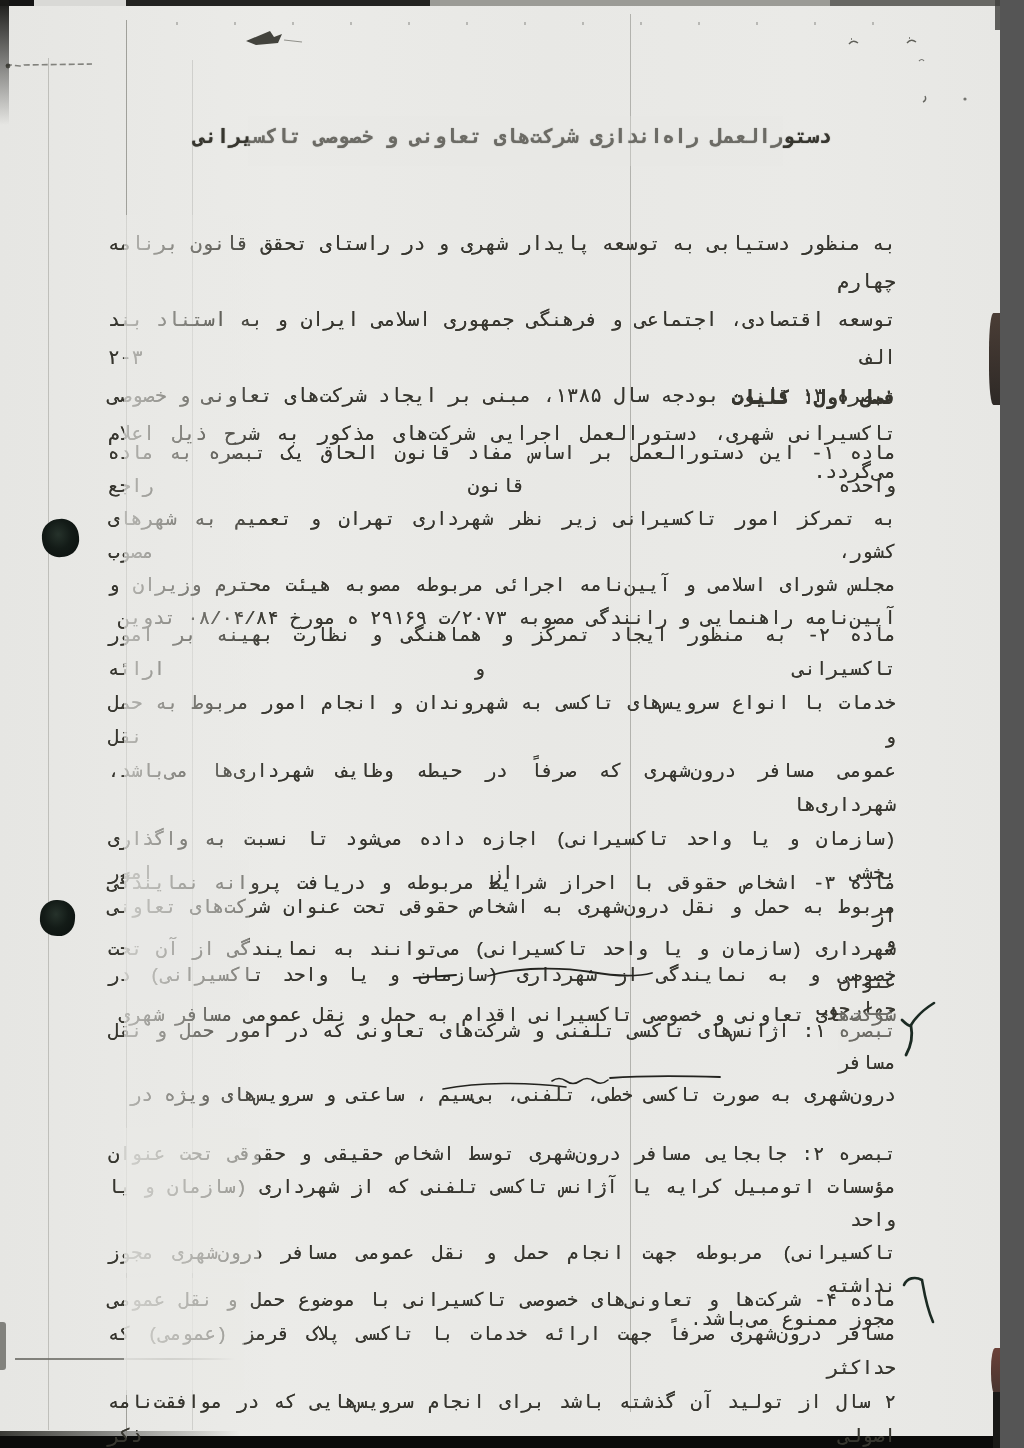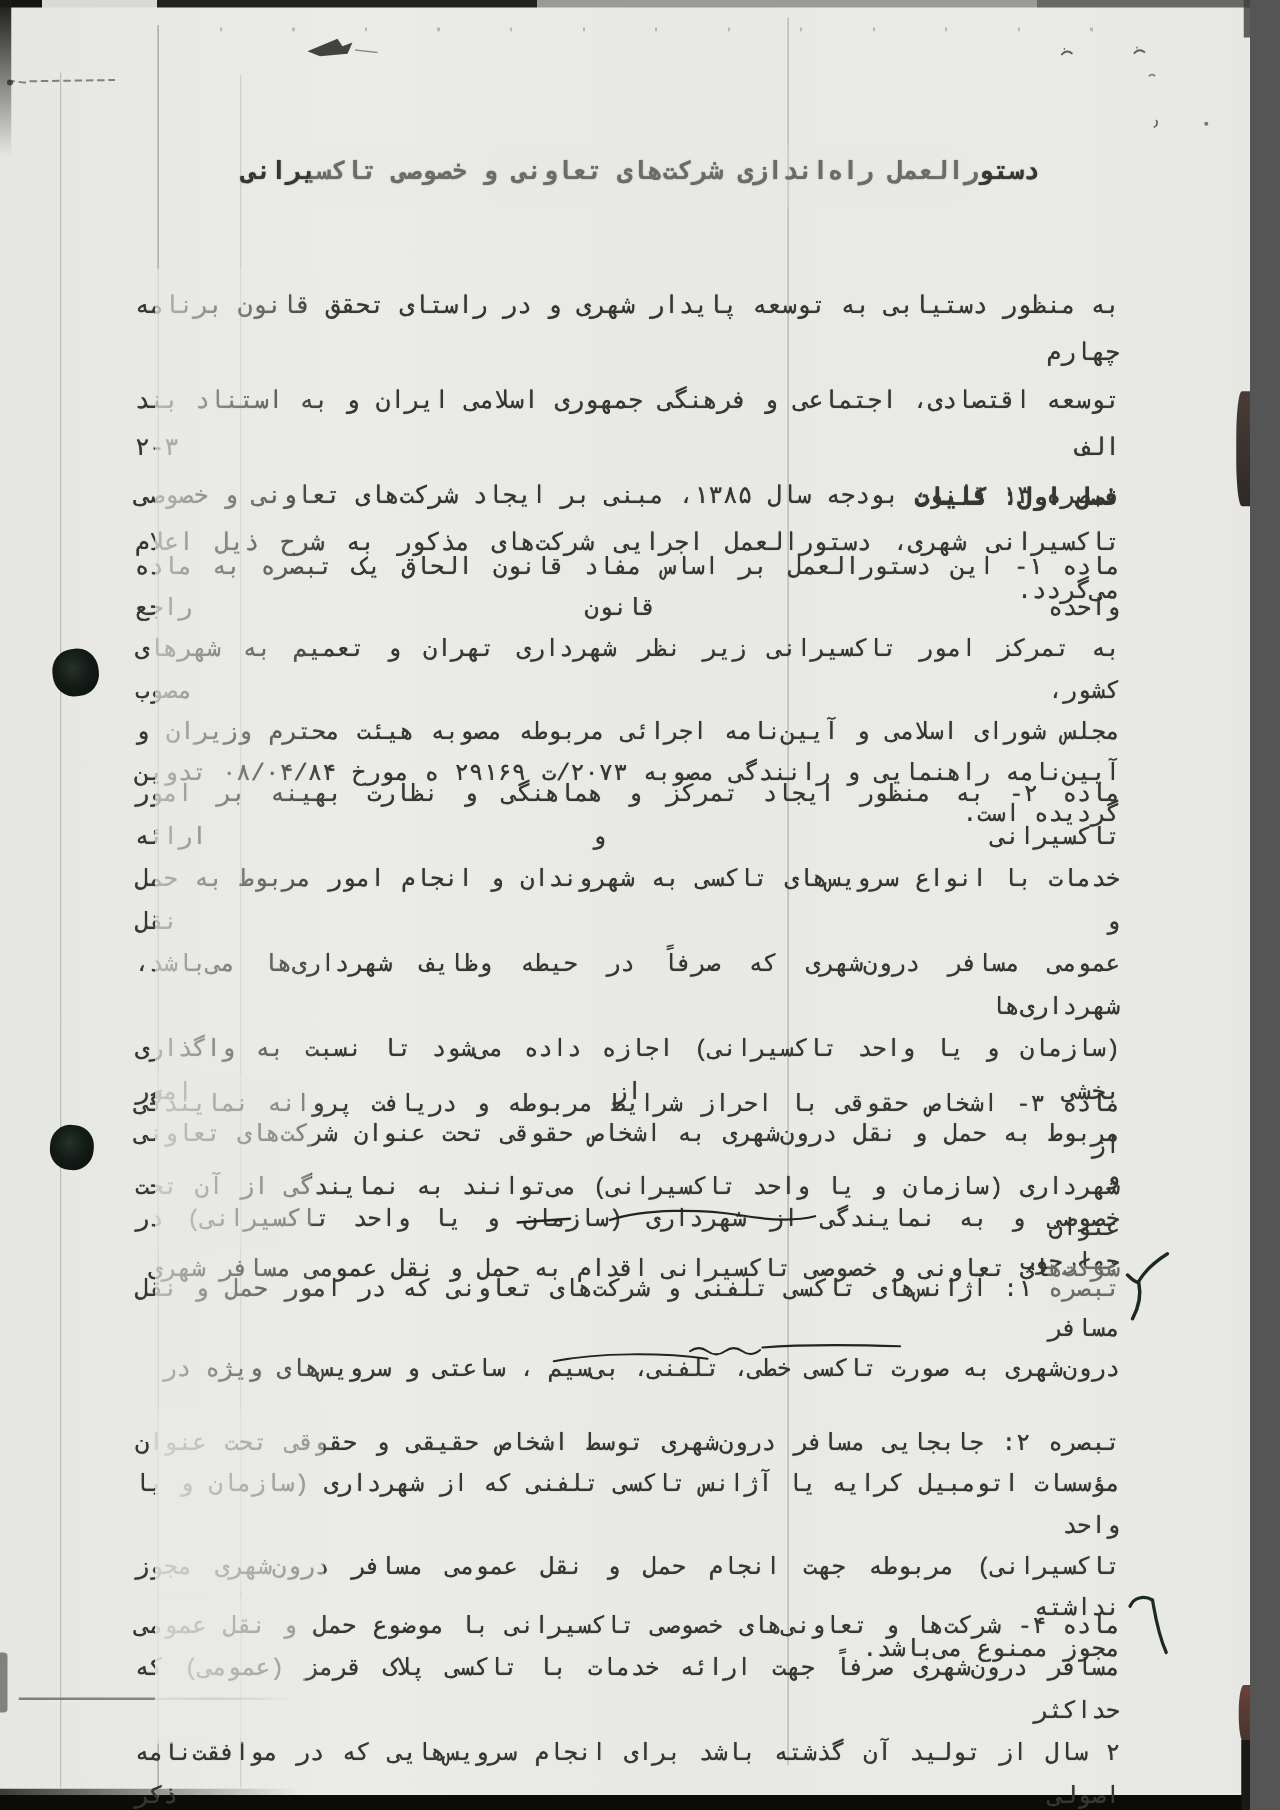--- a/index.html
+++ b/index.html
@@ -100,21 +100,20 @@
         <div class="ln">تاکسیرانی شهری، دستورالعمل اجرایی شرکت‌های مذکور به شرح ذیل اعلام می‌گردد.</div>
       </div>
     <div class="para p-ch short-last">
         <div class="ln">فصل اول: کلیات</div>
       </div>
     <div class="para p-a1 short-last">
         <div class="ln">ماده ۱- این دستورالعمل بر اساس مفاد قانون الحاق یک تبصره به ماده واحده قانون راجع</div>
         <div class="ln">به تمرکز امور تاکسیرانی زیر نظر شهرداری تهران و تعمیم به شهرهای کشور، مصوب</div>
         <div class="ln">مجلس شورای اسلامی و آیین‌نامه اجرائی مربوطه مصوبه هیئت محترم وزیران و</div>
         <div class="ln">آیین‌نامه راهنمایی و رانندگی مصوبه ۲۰۷۳/ت ۲۹۱۶۹ ه مورخ ۰۸/۰۴/۸۴ تدوین</div>
-        <div class="ln">گردیده است.</div>
       </div>
     <div class="para p-a2 short-last">
         <div class="ln">ماده ۲- به منظور ایجاد تمرکز و هماهنگی و نظارت بهینه بر امور تاکسیرانی و ارائه</div>
         <div class="ln">خدمات با انواع سرویس‌های تاکسی به شهروندان و انجام امور مربوط به حمل و نقل</div>
         <div class="ln">عمومی مسافر درون‌شهری که صرفاً در حیطه وظایف شهرداری‌ها می‌باشد، شهرداری‌ها</div>
         <div class="ln">(سازمان و یا واحد تاکسیرانی) اجازه داده می‌شود تا نسبت به واگذاری بخشی از امور</div>
         <div class="ln">مربوط به حمل و نقل درون‌شهری به اشخاص حقوقی تحت عنوان شرکت‌های تعاونی و</div>
         <div class="ln">خصوصی و به نمایندگی از شهرداری (سازمان و یا واحد تاکسیرانی) در چهارچوب</div>
       </div>
     <div class="para p-a3 short-last">

